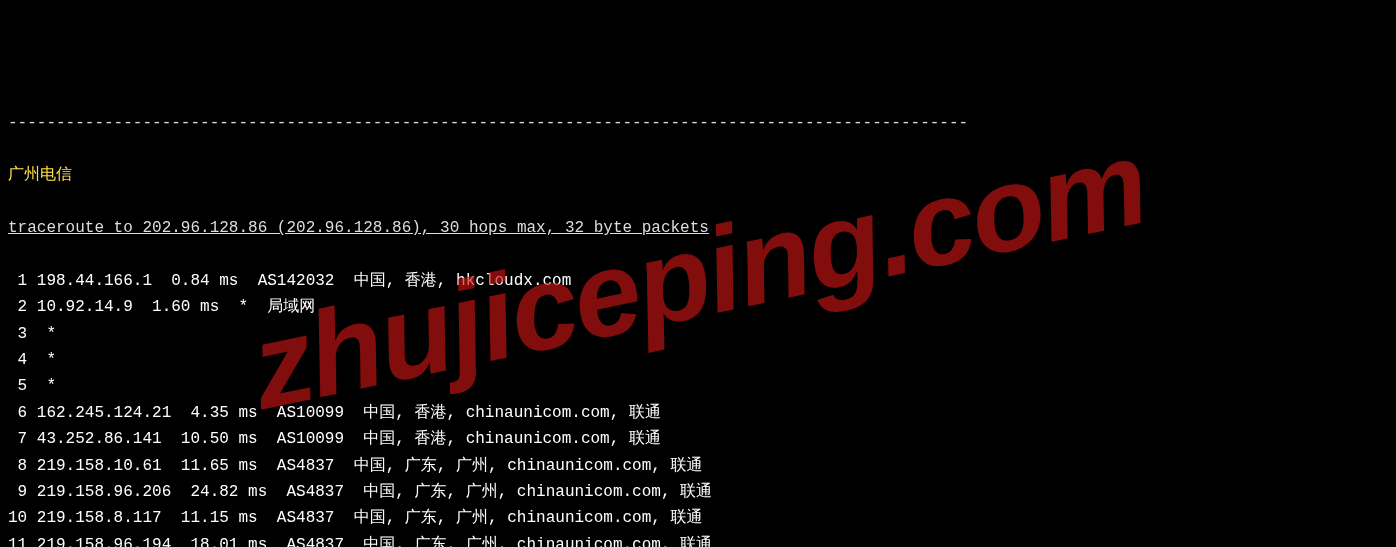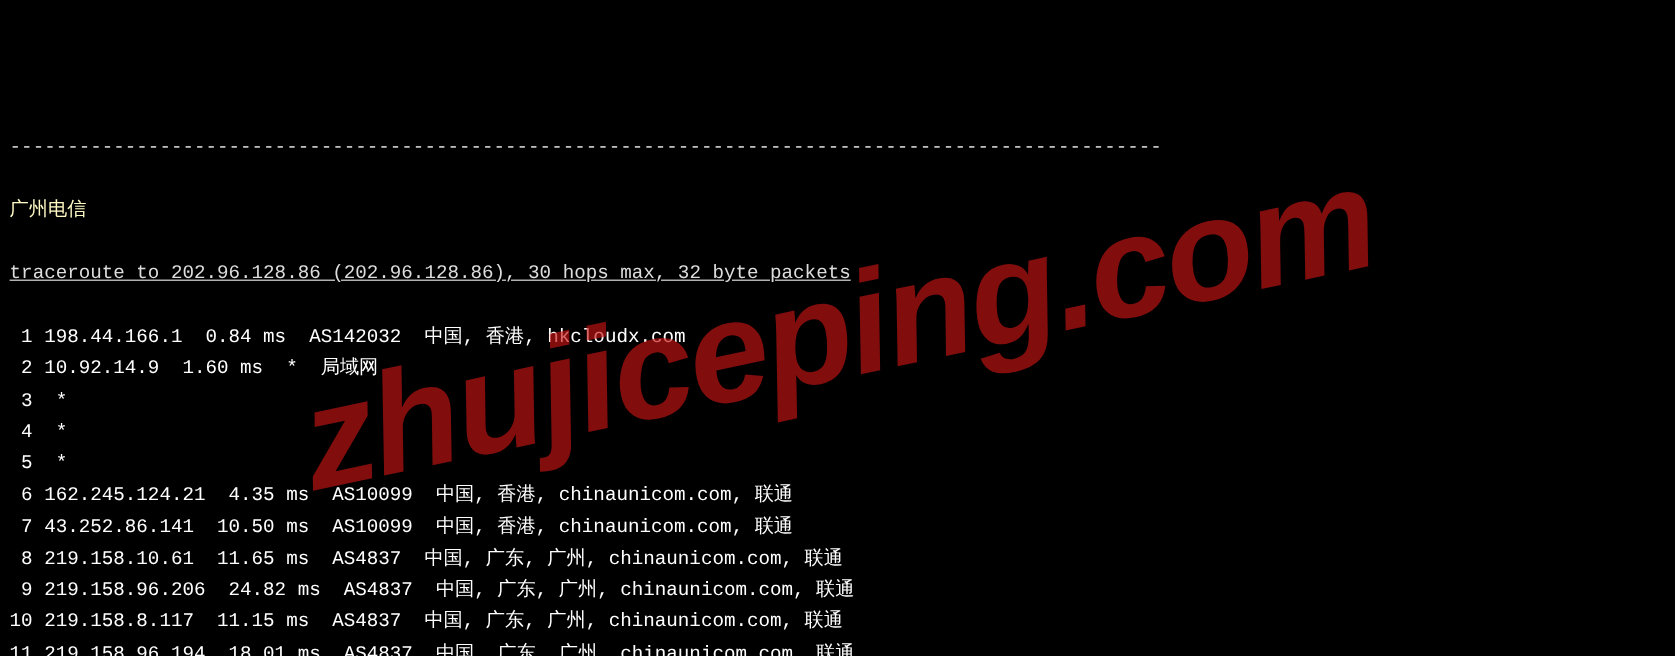--- a/index.html
+++ b/index.html
@@ -18,21 +18,21 @@
       height: 547px;
       overflow: hidden;
       position: relative;
       white-space: pre;
     }
     .separator {
       color: #ddd;
       letter-spacing: 0;
     }
     .title {
-      color: #fef9c3;
+      color: #fde047;
     }
     .header-line {
       color: #ddd;
       text-decoration: underline;
     }
     .hop-line {
       color: #ffffff;
     }
     .watermark {
       position: absolute;

